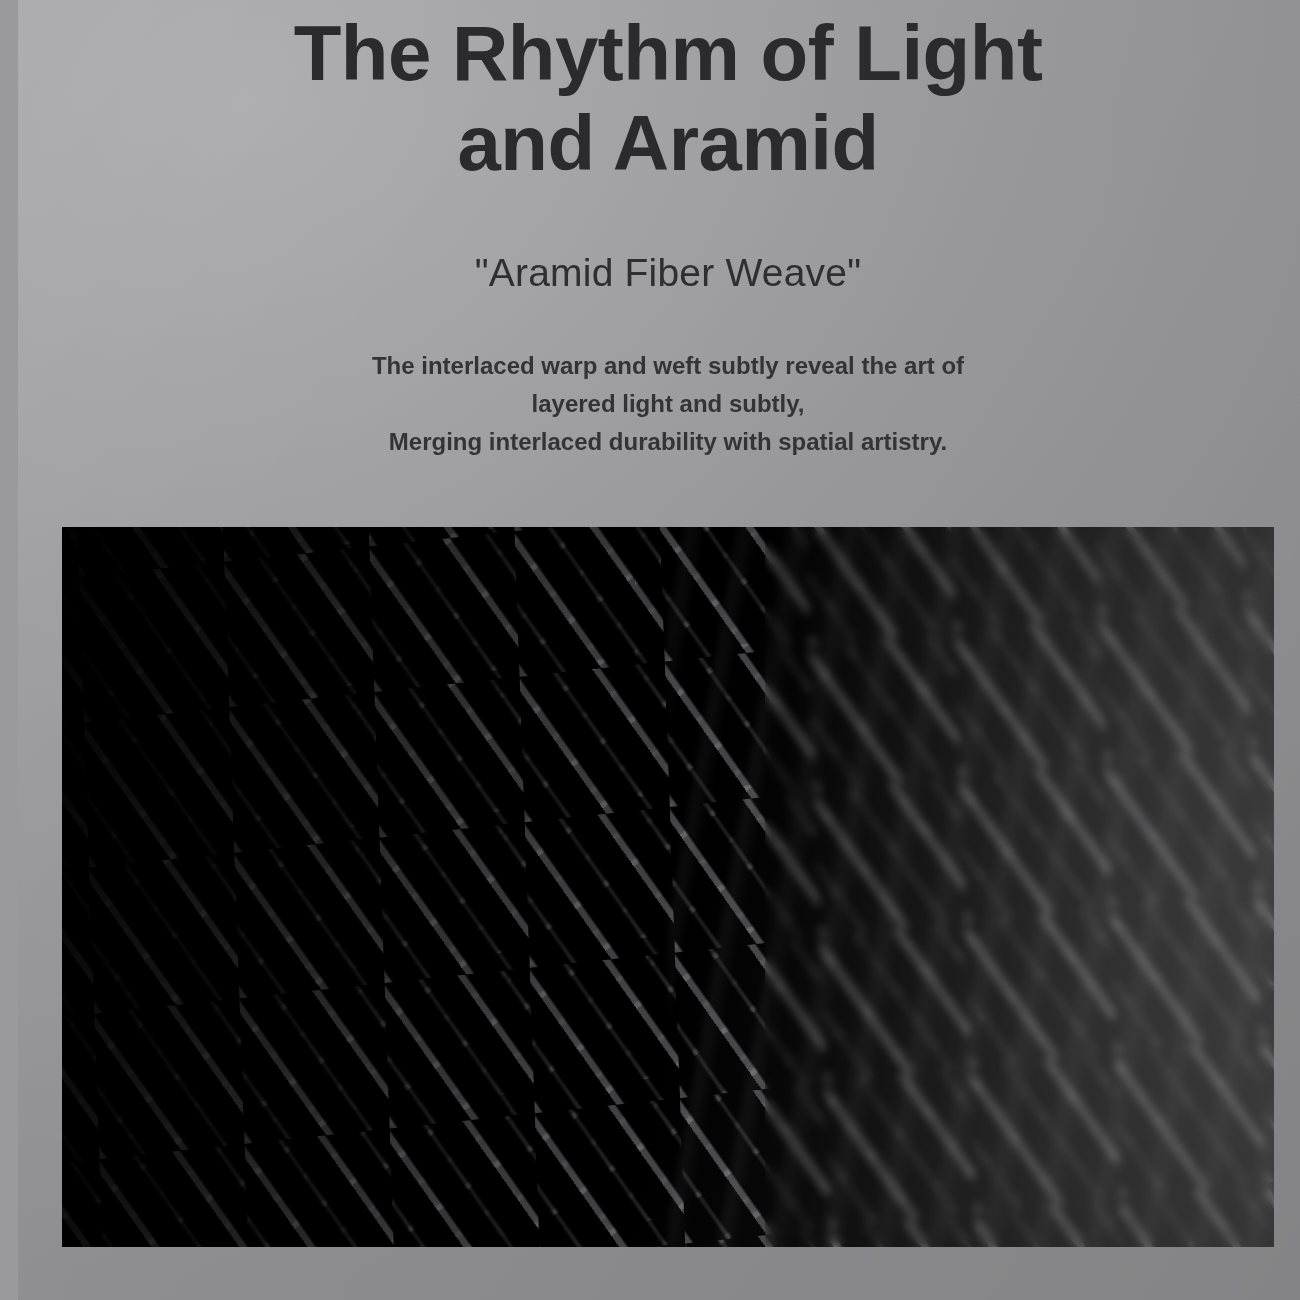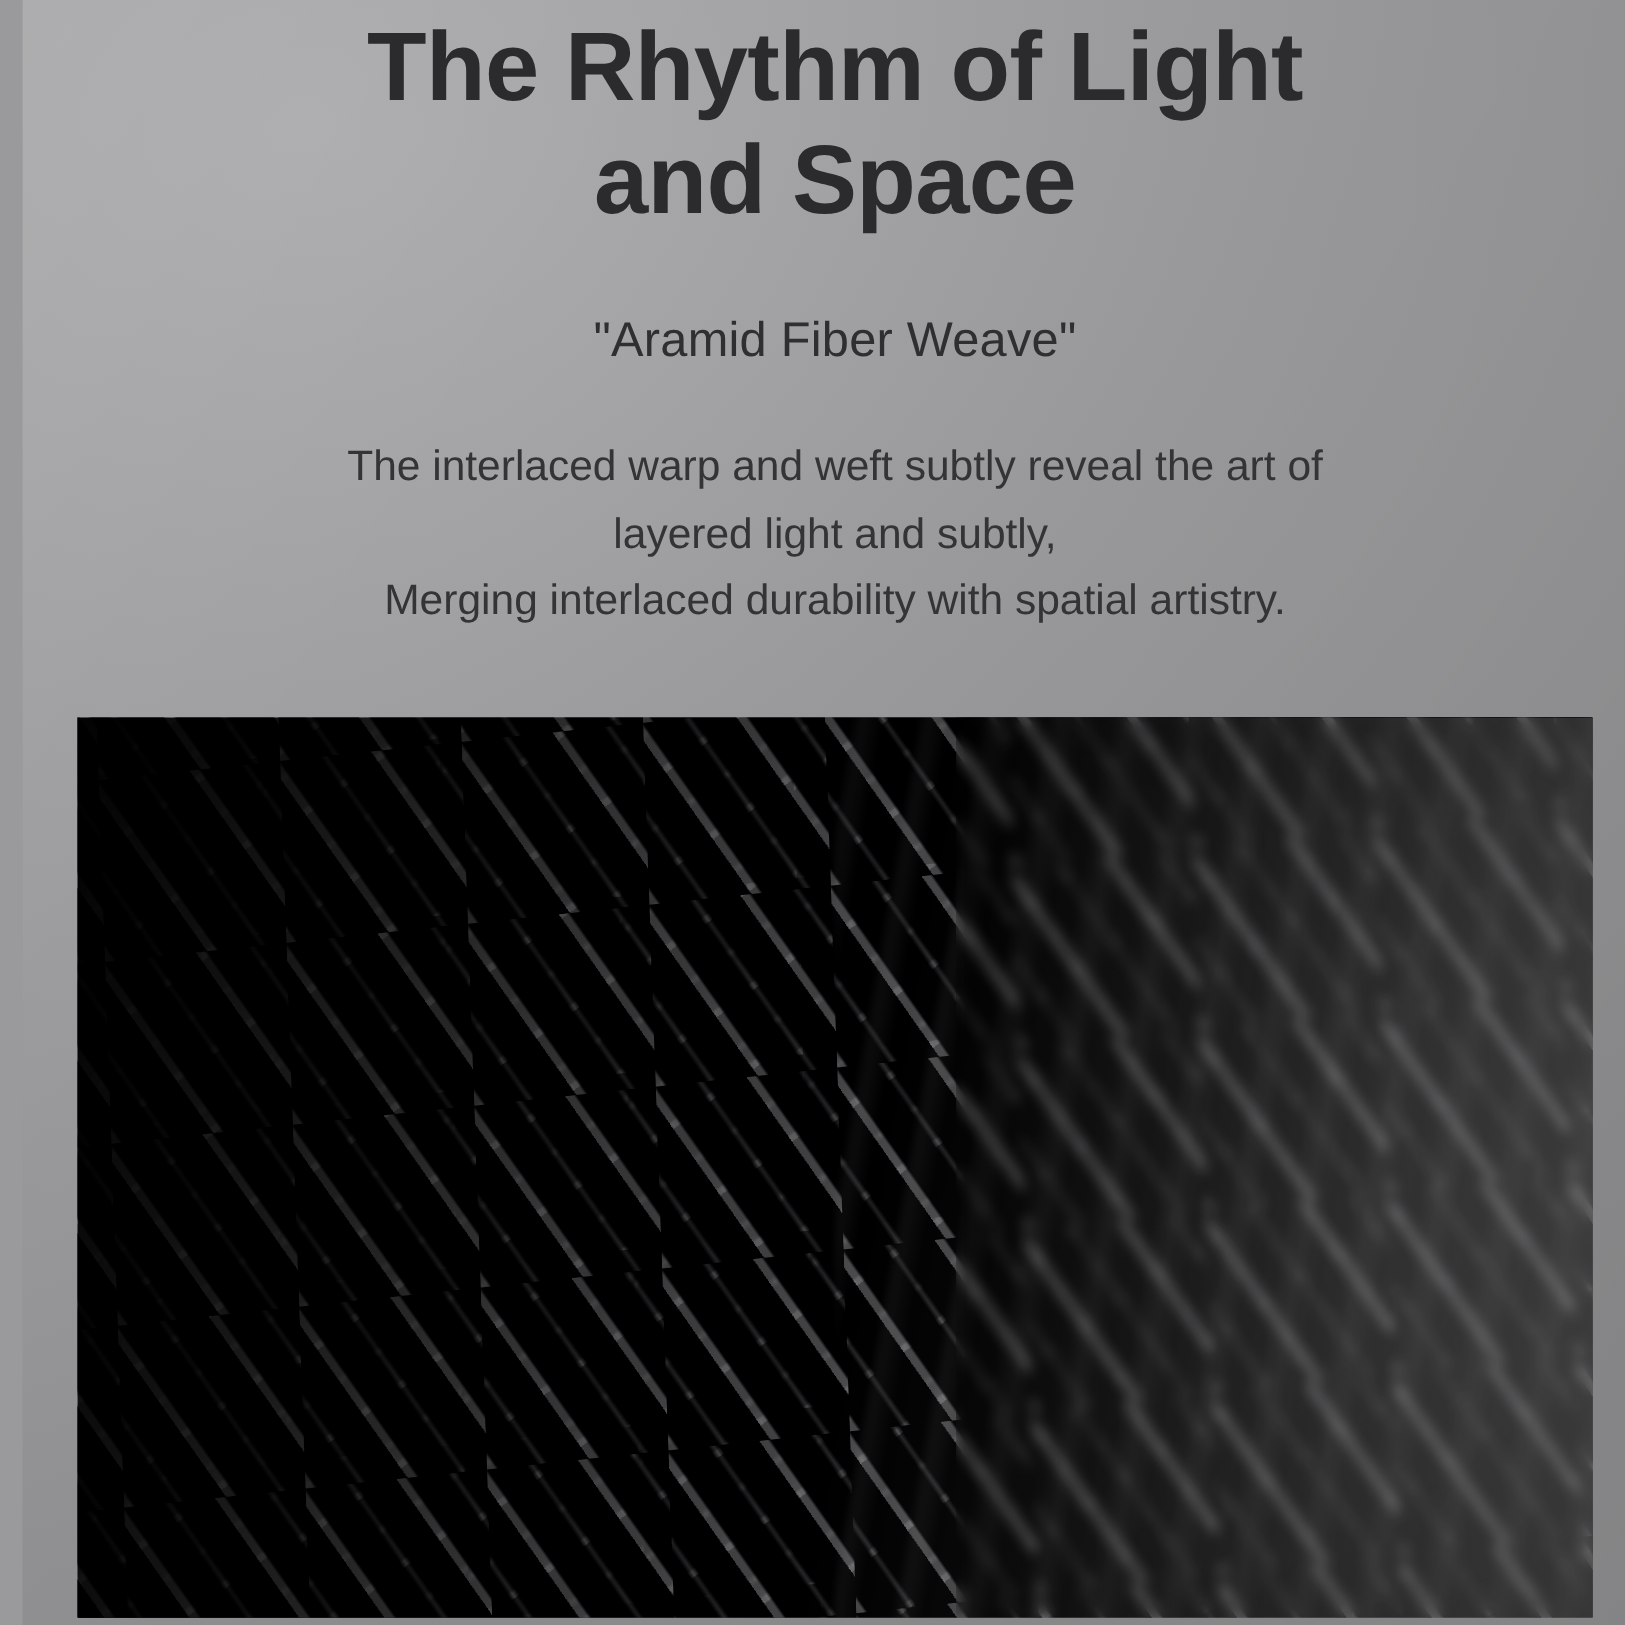--- a/index.html
+++ b/index.html
@@ -58,23 +58,23 @@
     color: #2f2f31;
     font-size: 39px;
     font-weight: 400;
     letter-spacing: 0.2px;
   }
 
   .body-copy {
     margin: 52px auto 0;
     max-width: 960px;
     color: #343436;
-    font-size: 34px;
+    font-size: 24px;
     line-height: 1.58;
-    font-weight: 400;
+    font-weight: 700;
   }
   .body-copy .line {
     display: block;
   }
 
   .hero {
     position: relative;
     z-index: 2;
     margin: 66px 44px 0 44px;
     height: 720px;
@@ -155,21 +155,21 @@
 </style>
 </head>
 <body>
 
 <div class="page">
 
   <div class="copy">
 
     <h1 class="title">
       <span>The Rhythm of Light</span><br>
-      <span>and Space</span>
+      <span>and Aramid</span>
     </h1>
 
     <div class="subtitle">"Aramid Fiber Weave"</div>
 
     <p class="body-copy">
       <span class="line">The interlaced warp and weft subtly reveal the art of</span>
       <span class="line">layered light and subtly,</span>
       <span class="line">Merging interlaced durability with spatial artistry.</span>
     </p>
 

